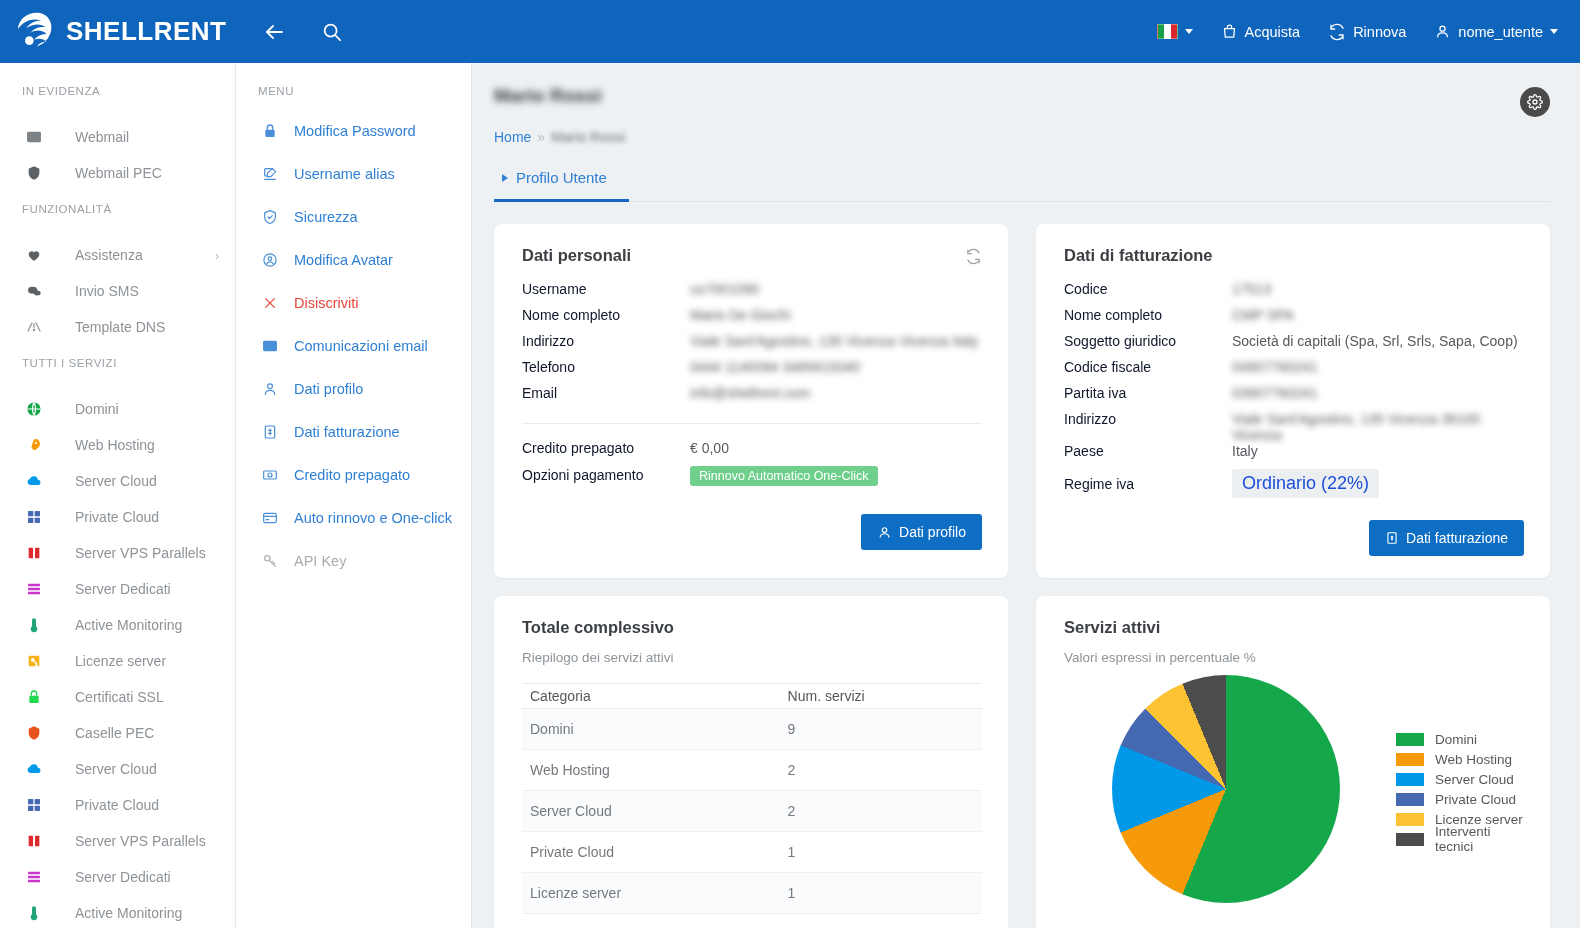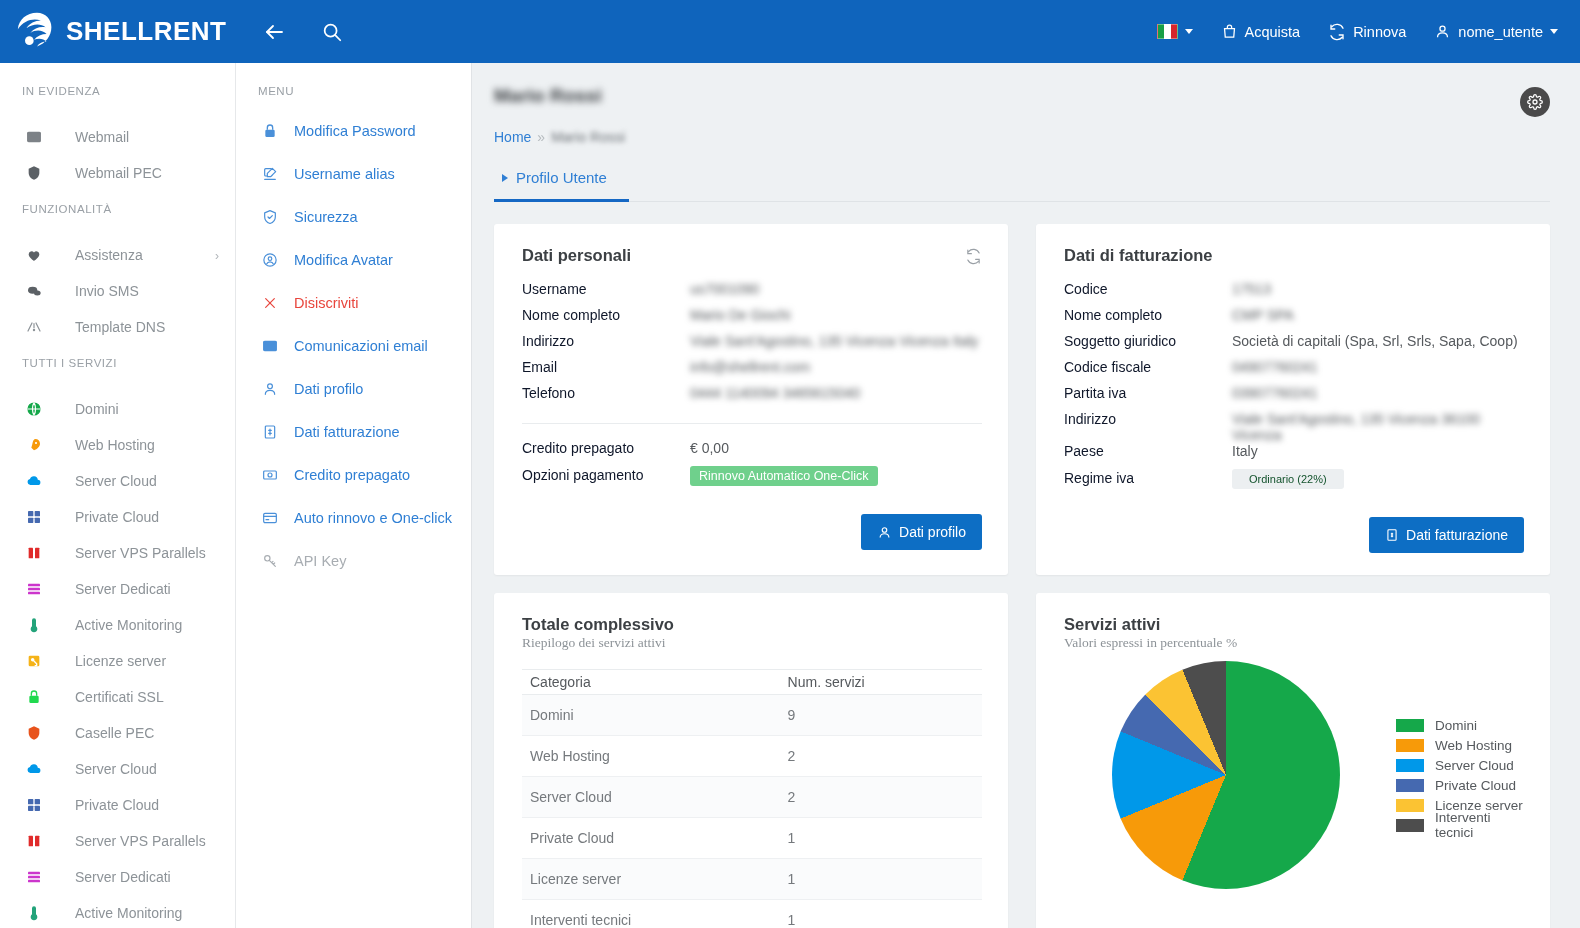--- a/index.html
+++ b/index.html
@@ -113,41 +113,41 @@
     border-bottom: 3px solid #1568c4; margin-bottom: -1px; cursor: pointer;
   }
   .tab .tri {
     width: 0; height: 0; border-top: 4.5px solid transparent;
     border-bottom: 4.5px solid transparent; border-left: 6px solid #2f7fd4;
   }
 
   .grid { margin-top: 22px; display: grid; grid-template-columns: 1fr 1fr; gap: 18px 28px; }
 
   .card {
-    background: #fff; border-radius: 3px; padding: 22px 26px 22px 28px;
+    background: #fff; border-radius: 8px; padding: 22px 26px 22px 28px;
     box-shadow: 0 1px 2px rgba(0,0,0,.05); position: relative;
   }
   .card-title { font-size: 16.5px; font-weight: bold; color: #3c4044; }
-  .card-sub { font-size: 13.5px; color: #8d9398; margin-top: 1px; font-family: Liberation Serif, serif; }
+  .card-sub { font-size: 13.5px; color: #8d9398; margin-top: 13px; }
   .refresh-btn { position: absolute; top: 24px; right: 26px; cursor: pointer; }
 
   .kv { margin-top: 16px; }
   .kv-row { display: flex; align-items: baseline; min-height: 26px; font-size: 14px; }
   .kv-key { width: 168px; flex: 0 0 168px; color: #0f172a; }
   .kv-val { color: #55595d; }
   .kv-val.blur { filter: blur(3px); }
   .kv-sep { border-top: 1px solid #e9ecee; margin: 12px 0 12px 0; }
 
   .badge-green {
     background: #6fd08c; color: #fff; font-size: 12.5px;
     border-radius: 3px; padding: 3px 9px; display: inline-block;
   }
   .badge-gray {
-    background: #eceff1; color: #14532d; font-size: 11px;
-    border-radius: 3px; padding: 4px 17px; display: inline-block;
+    background: #eceff1; color: #1d4ed8; font-size: 18px;
+    border-radius: 3px; padding: 4px 10px; display: inline-block;
   }
 
   .btn-primary {
     background: #0d6ec4; color: #fff; border: none; border-radius: 3px;
     font-size: 14px; padding: 10px 16px; cursor: pointer;
     display: inline-flex; align-items: center; gap: 7px;
     font-family: "Liberation Sans", sans-serif;
   }
   .btn-row { display: flex; justify-content: flex-end; margin-top: 22px; }
 
@@ -567,26 +567,26 @@
             </div>
             <div class="kv-row">
               <span class="kv-key">Nome completo</span>
               <span class="kv-val blur">Mario De Giochi</span>
             </div>
             <div class="kv-row">
               <span class="kv-key">Indirizzo</span>
               <span class="kv-val blur">Viale Sant'Agostino, 135 Vicenza Vicenza Italy</span>
             </div>
             <div class="kv-row">
+              <span class="kv-key">Telefono</span>
+              <span class="kv-val blur">0444 1140094 3465615040</span>
+            </div>
+            <div class="kv-row">
               <span class="kv-key">Email</span>
               <span class="kv-val blur">info@shellrent.com</span>
-            </div>
-            <div class="kv-row">
-              <span class="kv-key">Telefono</span>
-              <span class="kv-val blur">0444 1140094 3465615040</span>
             </div>
           </div>
         <div class="kv-sep"></div>
         <div class="kv" id="personal-rows2">
             <div class="kv-row">
               <span class="kv-key">Credito prepagato</span>
               <span class="kv-val">€ 0,00</span>
             </div>
             <div class="kv-row">
               <span class="kv-key">Opzioni pagamento</span>

